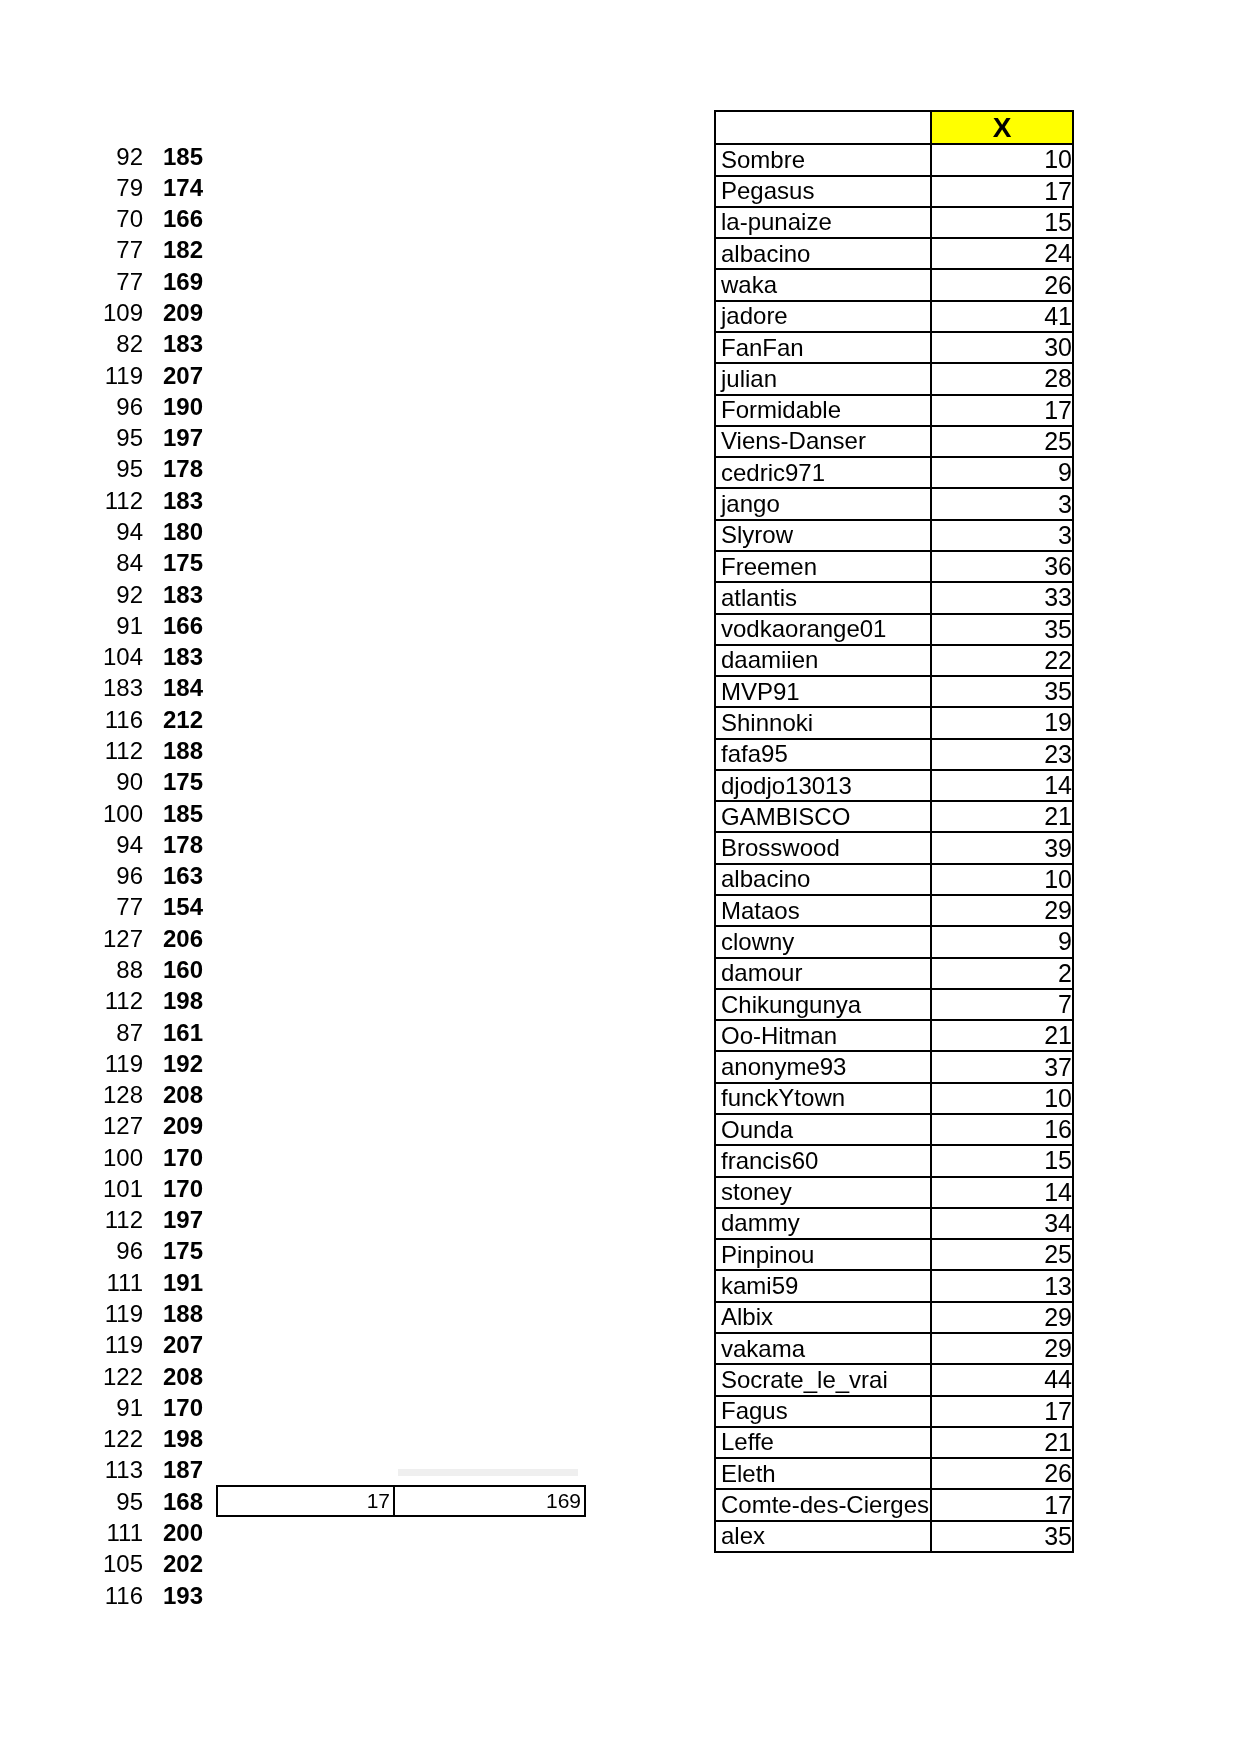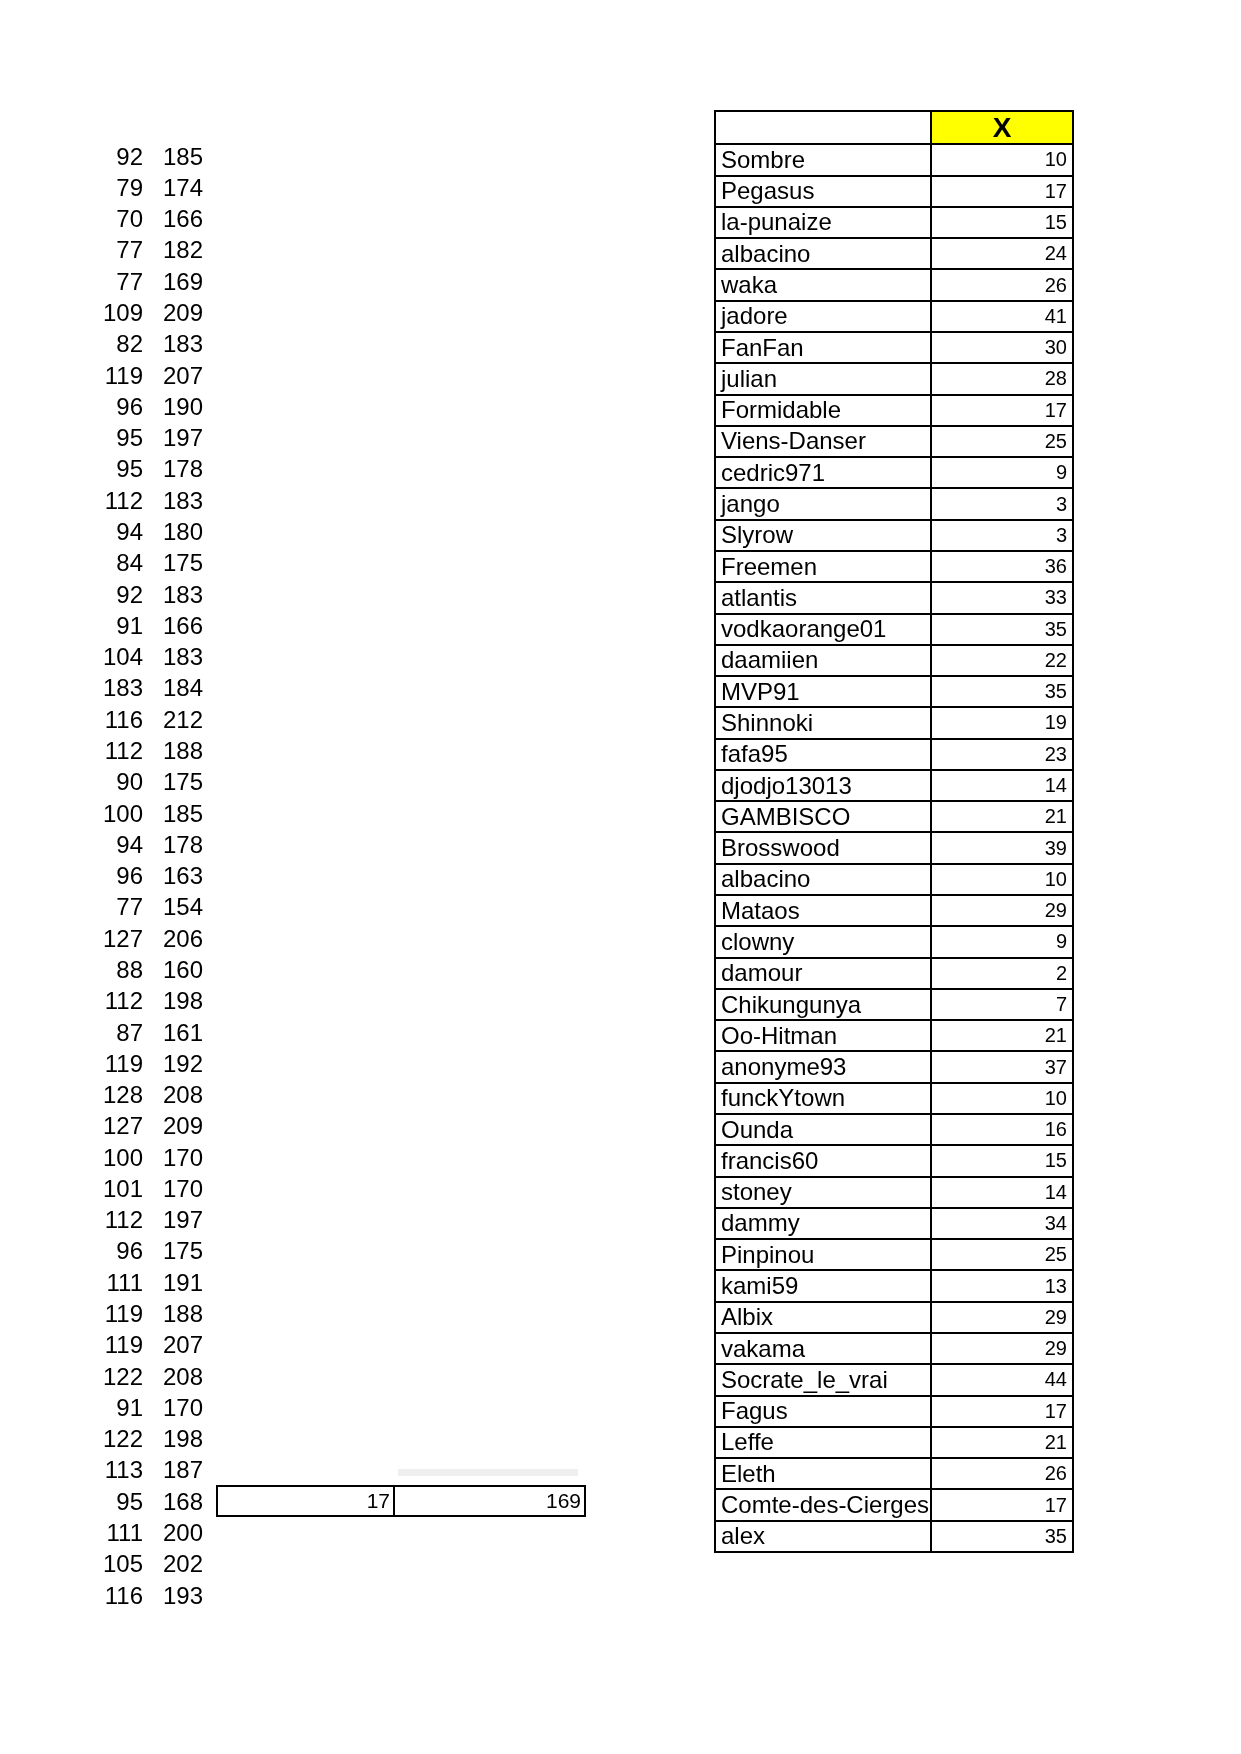--- a/index.html
+++ b/index.html
@@ -30,20 +30,21 @@
   }
   .num-c1 {
     width: 143px;
     text-align: right;
     font-size: 24px;
   }
   .num-c2 {
     width: 60px;
     text-align: right;
     font-size: 24px;
+    font-weight: bold;
   }
 
   
   .summary-box {
     position: absolute;
     left: 216px;
     top: 1485px;
     width: 370px;
     height: 32px;
     border: 2px solid #000;
@@ -92,22 +93,21 @@
     white-space: nowrap;
     overflow: hidden;
   }
   .t-val {
     flex: 1;
     box-sizing: border-box;
     border-left: 2px solid #000;
     display: flex;
     align-items: center;
     justify-content: flex-end;
-    padding-right: 5px;
-    font-size: 20px;
+    font-size: 25px;
   }
   .t-val.t-val-header {
     justify-content: center;
     padding-right: 0;
     font-weight: bold;
     font-size: 28px;
   }
 
   
   .artifact-band {

